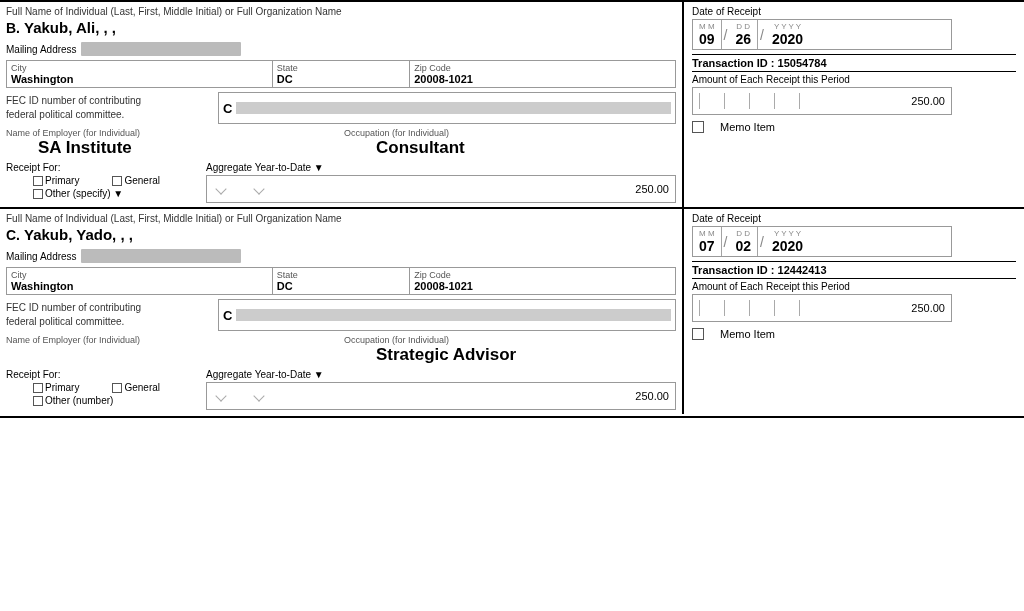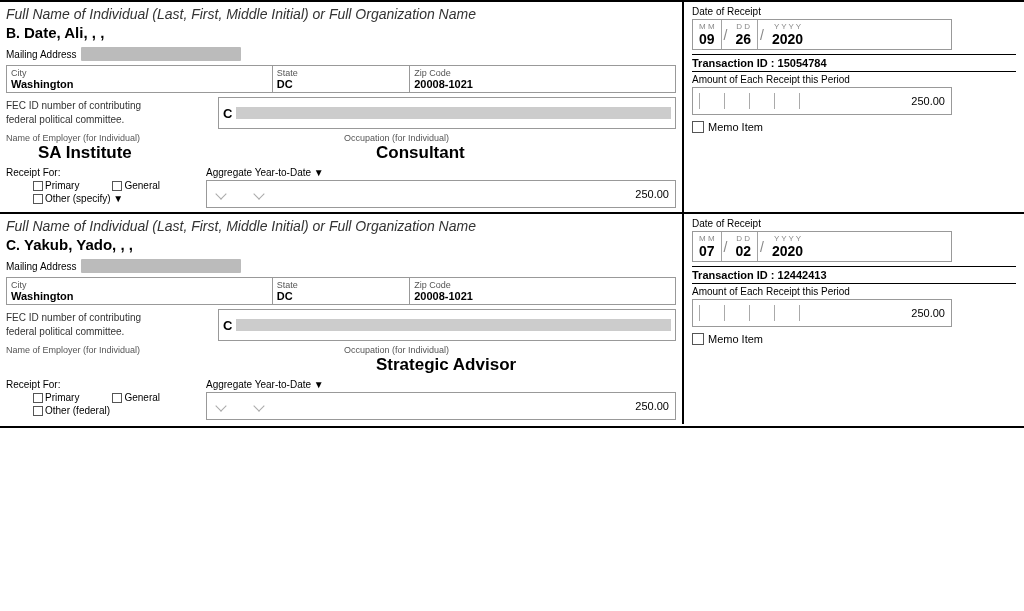--- a/index.html
+++ b/index.html
@@ -26,24 +26,23 @@
     }
     .right-col {
       width: 340px;
       padding: 4px 8px;
     }
     .record-letter {
       font-size: 14px;
       font-weight: bold;
     }
     .full-name-label {
-      font-size: 14px;
+      font-size: 10px;
       color: #333;
       margin-bottom: 2px;
-      font-style: italic;
     }
     .full-name-value {
       font-size: 15px;
       font-weight: bold;
       margin-bottom: 4px;
     }
     .mailing-row {
       display: flex;
       align-items: center;
       margin-bottom: 4px;
@@ -254,21 +253,21 @@
       position: absolute;
       left: 0; top: 0; bottom: 0;
       display: flex;
       align-items: center;
       gap: 24px;
       padding-left: 6px;
     }
     .memo-row {
       display: flex;
       align-items: center;
-      gap: 4px;
+      gap: 16px;
     }
     .memo-box {
       width: 12px;
       height: 12px;
       border: 1px solid #555;
       display: inline-block;
     }
     .memo-label {
       font-size: 11px;
     }
@@ -285,21 +284,21 @@
 </head>
 <body>
 
 <div class="page">
 
   <div class="record">
     <div class="left-col">
       <div class="full-name-label">Full Name of Individual (Last, First, Middle Initial) or Full Organization Name</div>
       <div class="header-row">
         <span class="record-letter">B.</span>
-        <span class="full-name-value">Date, Ali, , ,</span>
+        <span class="full-name-value">Yakub, Ali, , ,</span>
       </div>
 
       <div class="mailing-row">
         <span class="mailing-label">Mailing Address</span>
         <span class="redacted-bar"></span>
       </div>
 
       <div class="city-state-zip">
         <div class="csz-cell" style="flex:2">
           <div class="csz-label">City</div>
@@ -465,21 +464,21 @@
               <span>Primary</span>
             </div>
             <div class="checkbox-item">
               <span class="cb-box"></span>
               <span>General</span>
             </div>
           </div>
           <div class="checkboxes-row" style="margin-top:2px;">
             <div class="checkbox-item">
               <span class="cb-box"></span>
-              <span>Other (federal)</span>
+              <span>Other (number)</span>
             </div>
           </div>
         </div>
         <div class="agg-block">
           <div class="agg-label">Aggregate Year-to-Date ▼</div>
           <div class="agg-input">
             <div class="agg-tick-marks">
               <span class="tick"></span>
               <span class="tick"></span>
             </div>

